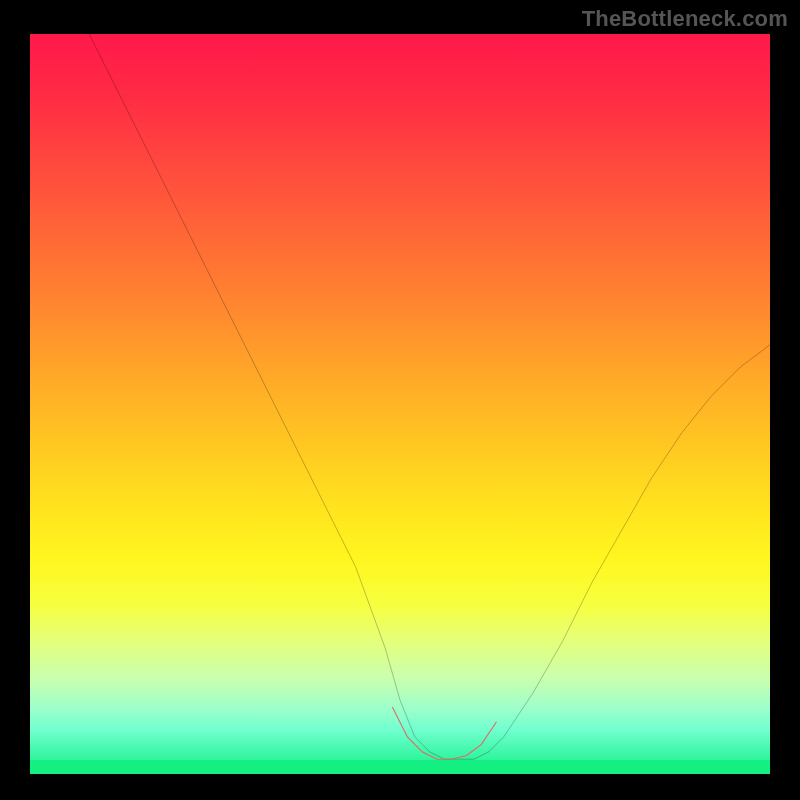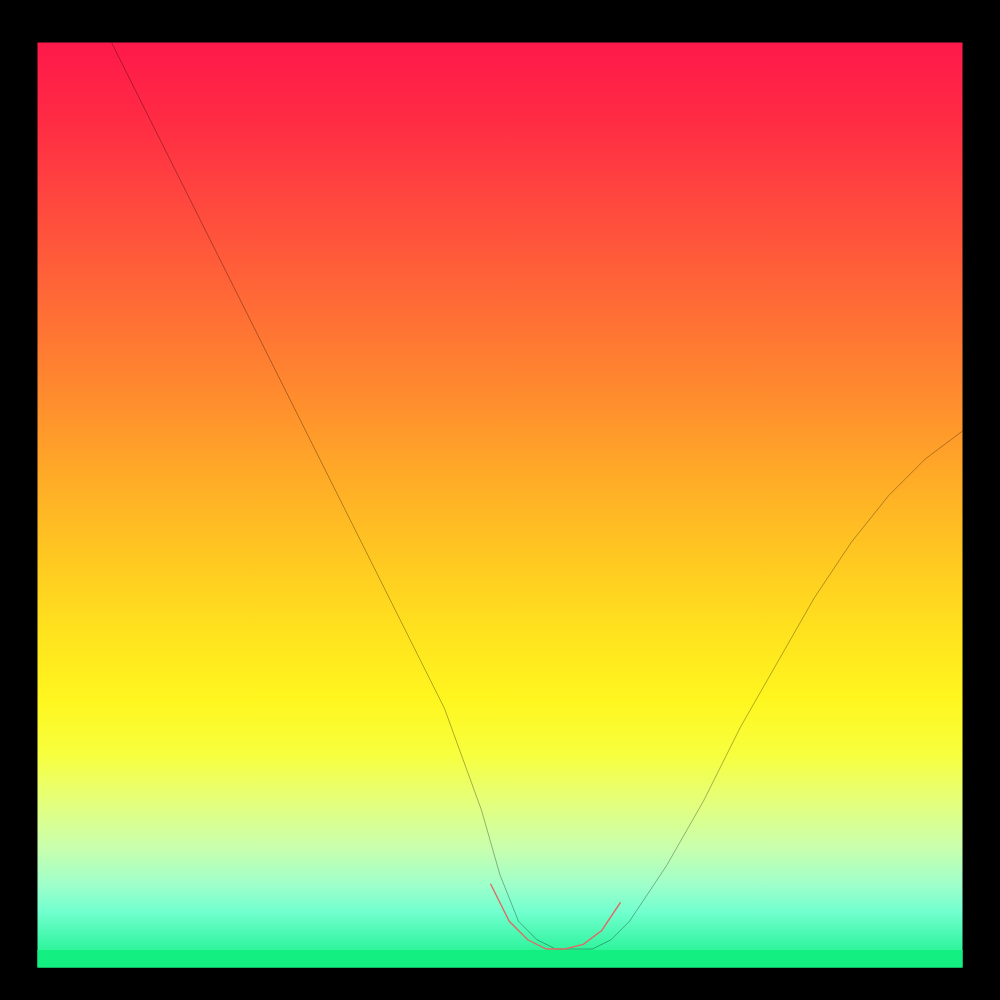--- a/index.html
+++ b/index.html
@@ -68,20 +68,21 @@
     bottom: 0;
     height: 14px;
     background: #13ef80;
   }
 </style>
 </head>
 <body>
 
 <div class="frame">
 
+  <div class="watermark">TheBottleneck.com</div>
 
   <div class="plot">
     <div class="gradient"></div>
     <div class="bottom-band"></div>
 
     <svg class="curve" viewBox="0 0 100 100" preserveAspectRatio="none">
       <path d="M8.00 0.00 L12.00 8.00 L16.00 16.00 L20.00 24.00 L24.00 32.00 L28.00 40.00 L32.00 48.00 L36.00 56.00 L40.00 64.00 L44.00 72.00 L48.00 83.00 L50.00 90.00 L52.00 95.00 L54.00 97.00 L56.00 98.00 L58.00 98.00 L60.00 98.00 L62.00 97.00 L64.00 95.00 L68.00 89.00 L72.00 82.00 L76.00 74.00 L80.00 67.00 L84.00 60.00 L88.00 54.00 L92.00 49.00 L96.00 45.00 L100.00 42.00" fill="none" stroke="#000000" stroke-width="0.25" vector-effect="non-scaling-stroke"></path>
       <path d="M49.00 91.00 L51.00 95.00 L53.00 97.00 L55.00 98.00 L57.00 98.00 L59.00 97.50 L61.00 96.00 L63.00 93.00" fill="none" stroke="#e06a66" stroke-width="1.1" stroke-linecap="round" vector-effect="non-scaling-stroke"></path>
     </svg>
   </div>

